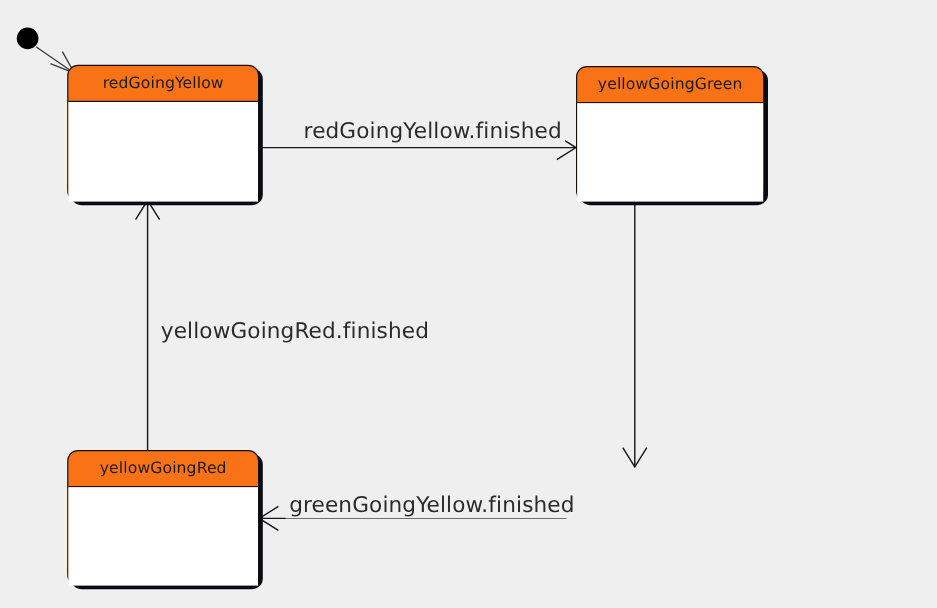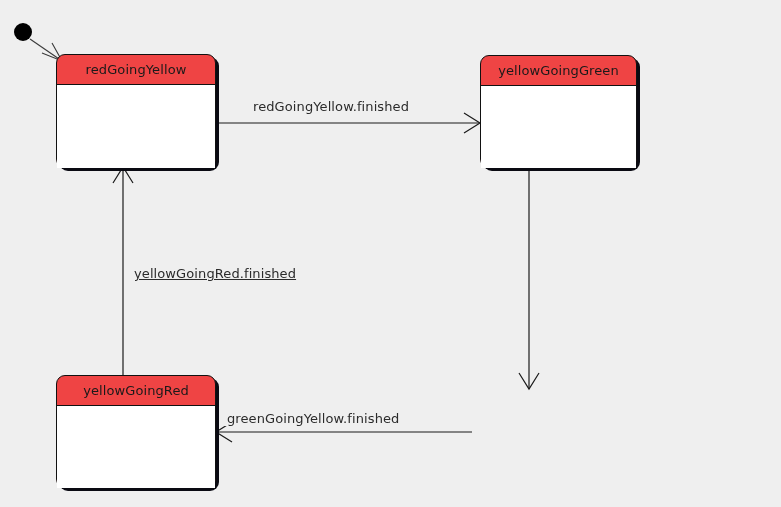--- a/index.html
+++ b/index.html
@@ -21,21 +21,21 @@
   #diagram-svg {
     position: absolute;
     top: 0;
     left: 0;
     width: 781px;
     height: 507px;
   }
   .state-node {
     position: absolute;
     box-sizing: border-box;
-    background: #ef4444;
+    background: #f97316;
     border: 1.4px solid #111111;
     border-radius: 9px;
     box-shadow: 3px 3px 0 0 #0a0a12;
     z-index: 2;
   }
   .state-title {
     height: 29px;
     line-height: 29px;
     text-align: center;
     font-size: 13px;
@@ -43,21 +43,21 @@
     border-bottom: 1.2px solid #111111;
     white-space: nowrap;
     overflow: hidden;
     letter-spacing: 0.1px;
   }
   .state-body {
     background: #ffffff;
   }
   .edge-label {
     position: absolute;
-    font-size: 13px;
+    font-size: 18px;
     color: #2b2b2b;
     white-space: nowrap;
     background: #efefef;
     padding: 0 3px;
     z-index: 3;
     letter-spacing: 0.1px;
   }
   .initial-marker {
     position: absolute;
     width: 18px;
@@ -114,17 +114,17 @@
 
   <div class="state-node" style="left:480px; top:55px; width:157px; height:113px;">
     <div class="state-title">yellowGoingGreen</div>
     <div class="state-body" style="height:82px;"></div>
   </div>
 
 
   <div class="edge-label" style="left:250px; top:99px;">redGoingYellow.finished</div>
 
 
-  <div class="edge-label" style="left:224px; top:411px;">greenGoingYellow.finished</div>
+  <div class="edge-label" style="left:238px; top:411px;">greenGoingYellow.finished</div>
 
-  <div class="edge-label" style="left:131px; top:266px;text-decoration:underline;">yellowGoingRed.finished</div>
+  <div class="edge-label" style="left:131px; top:266px;">yellowGoingRed.finished</div>
 
 </div>
 
 </body></html>

